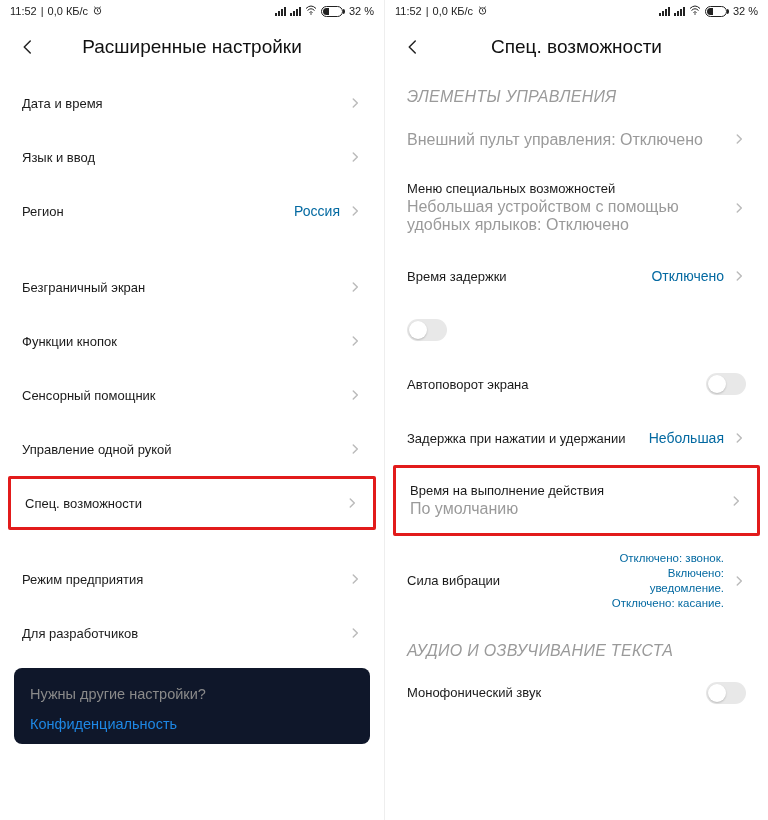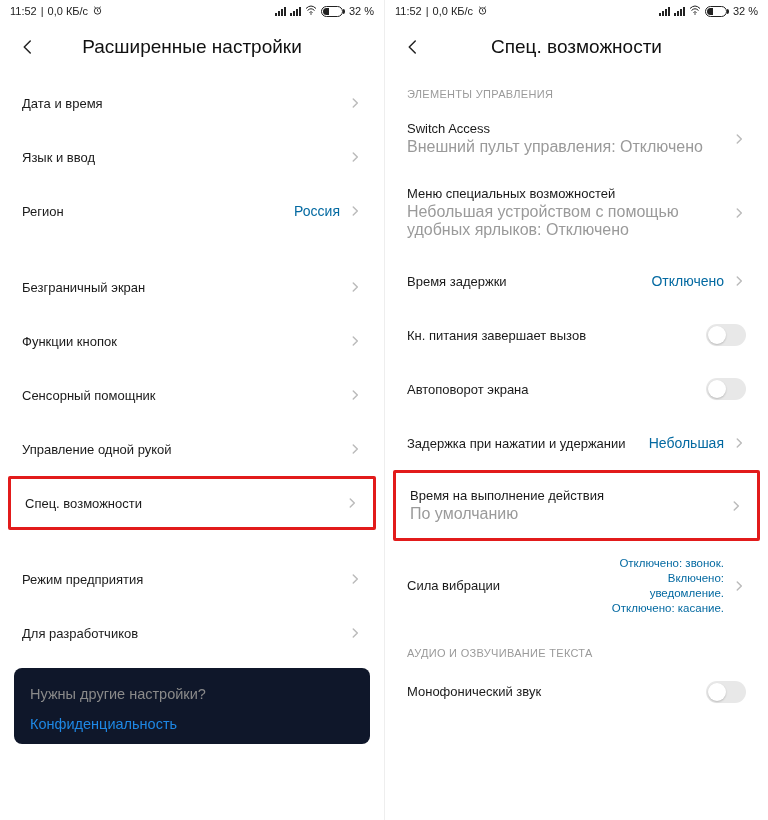--- a/index.html
+++ b/index.html
@@ -48,24 +48,25 @@
   .title {
     flex: 1;
     text-align: center;
     font-size: 19px;
     font-weight: 500;
     color: #111;
     margin-right: 20px;
   }
   .scroll { flex:1; overflow: hidden; }
   .section-label {
-    font-size: 11px;
+    font-size: 16px;
     color: #9a9a9a;
     letter-spacing: 0.3px;
     padding: 12px 22px 6px 22px;
+    font-style: italic;
   }
   .row {
     display: flex;
     align-items: center;
     padding: 15px 22px;
     position: relative;
     min-height: 54px;
   }
   .row .maincol { flex:1; display:flex; flex-direction:column; min-width:0; }
   .row .label {
@@ -341,21 +342,20 @@
         </svg>
     </div>
     <div class="title">Спец. возможности</div>
   </div>
 
   <div class="scroll">
     <div class="section-label">ЭЛЕМЕНТЫ УПРАВЛЕНИЯ</div>
 
     <div class="row">
       <div class="maincol">
-        <div class="label">Switch Access</div>
         <div class="sub">Внешний пульт управления: Отключено</div>
       </div>
       <svg class="chev" viewBox="0 0 24 24">
           <path d="M9 5l7 7-7 7" fill="none" stroke="#bbb" stroke-width="2.5" stroke-linecap="round" stroke-linejoin="round"></path>
         </svg>
     </div>
 
     <div class="row">
       <div class="maincol">
         <div class="label">Меню специальных возможностей</div>
@@ -370,23 +370,20 @@
       <div class="maincol">
           <div class="label">Время задержки</div>
         </div>
       <div class="value">Отключено</div>
       <svg class="chev" viewBox="0 0 24 24">
           <path d="M9 5l7 7-7 7" fill="none" stroke="#bbb" stroke-width="2.5" stroke-linecap="round" stroke-linejoin="round"></path>
         </svg>
     </div>
 
     <div class="row">
-      <div class="maincol">
-          <div class="label">Кн. питания завершает вызов</div>
-        </div>
       <div class="toggle"></div>
     </div>
 
     <div class="row">
       <div class="maincol">
           <div class="label">Автоповорот экрана</div>
         </div>
       <div class="toggle"></div>
     </div>
 

